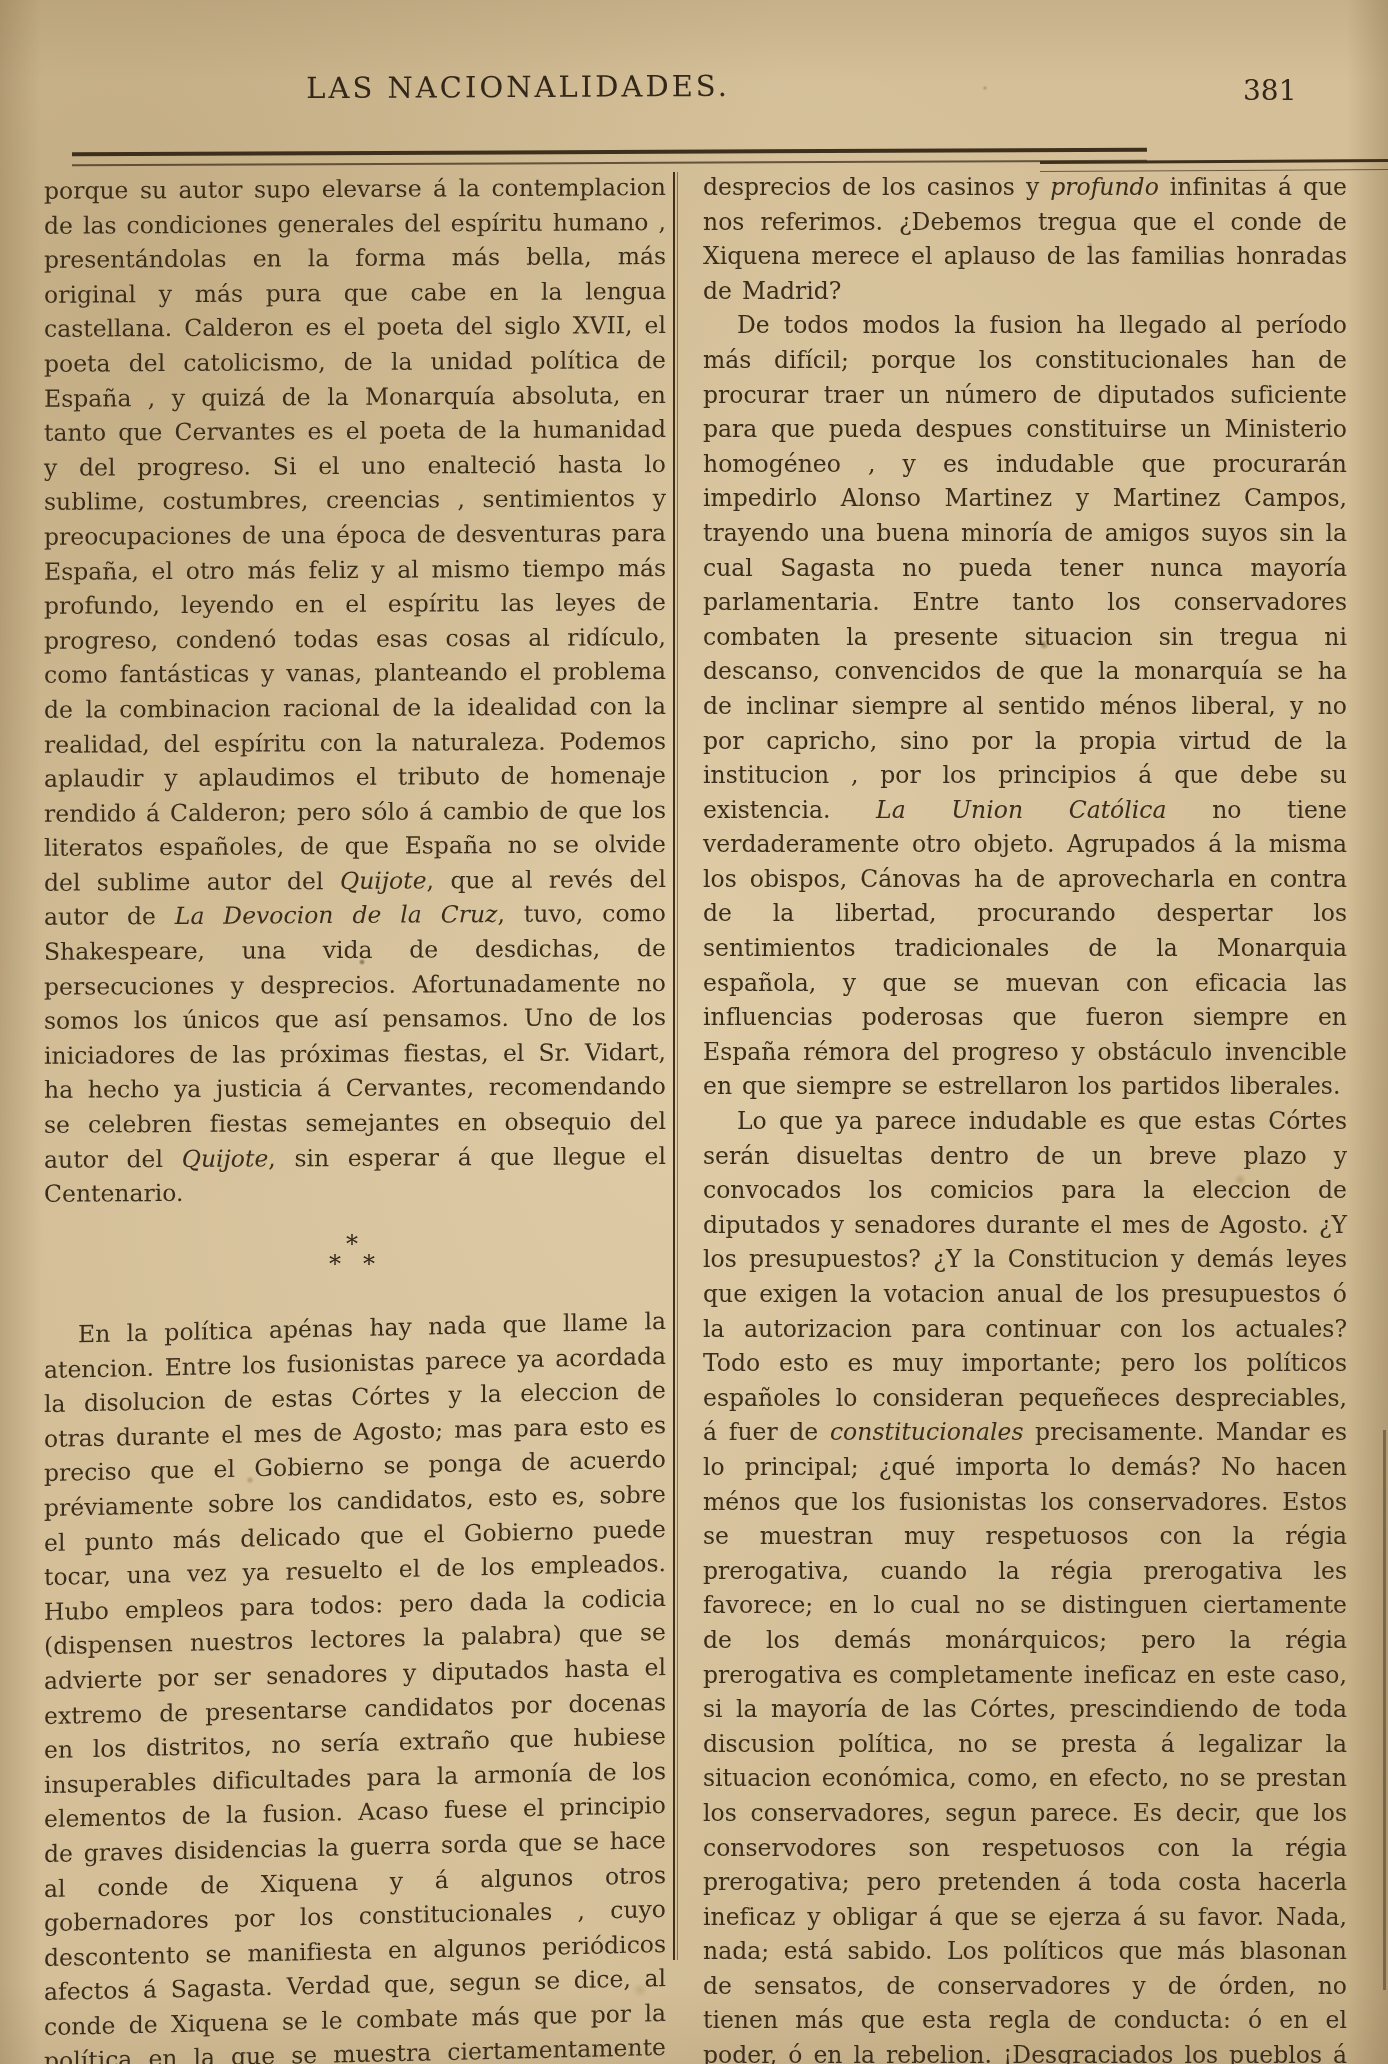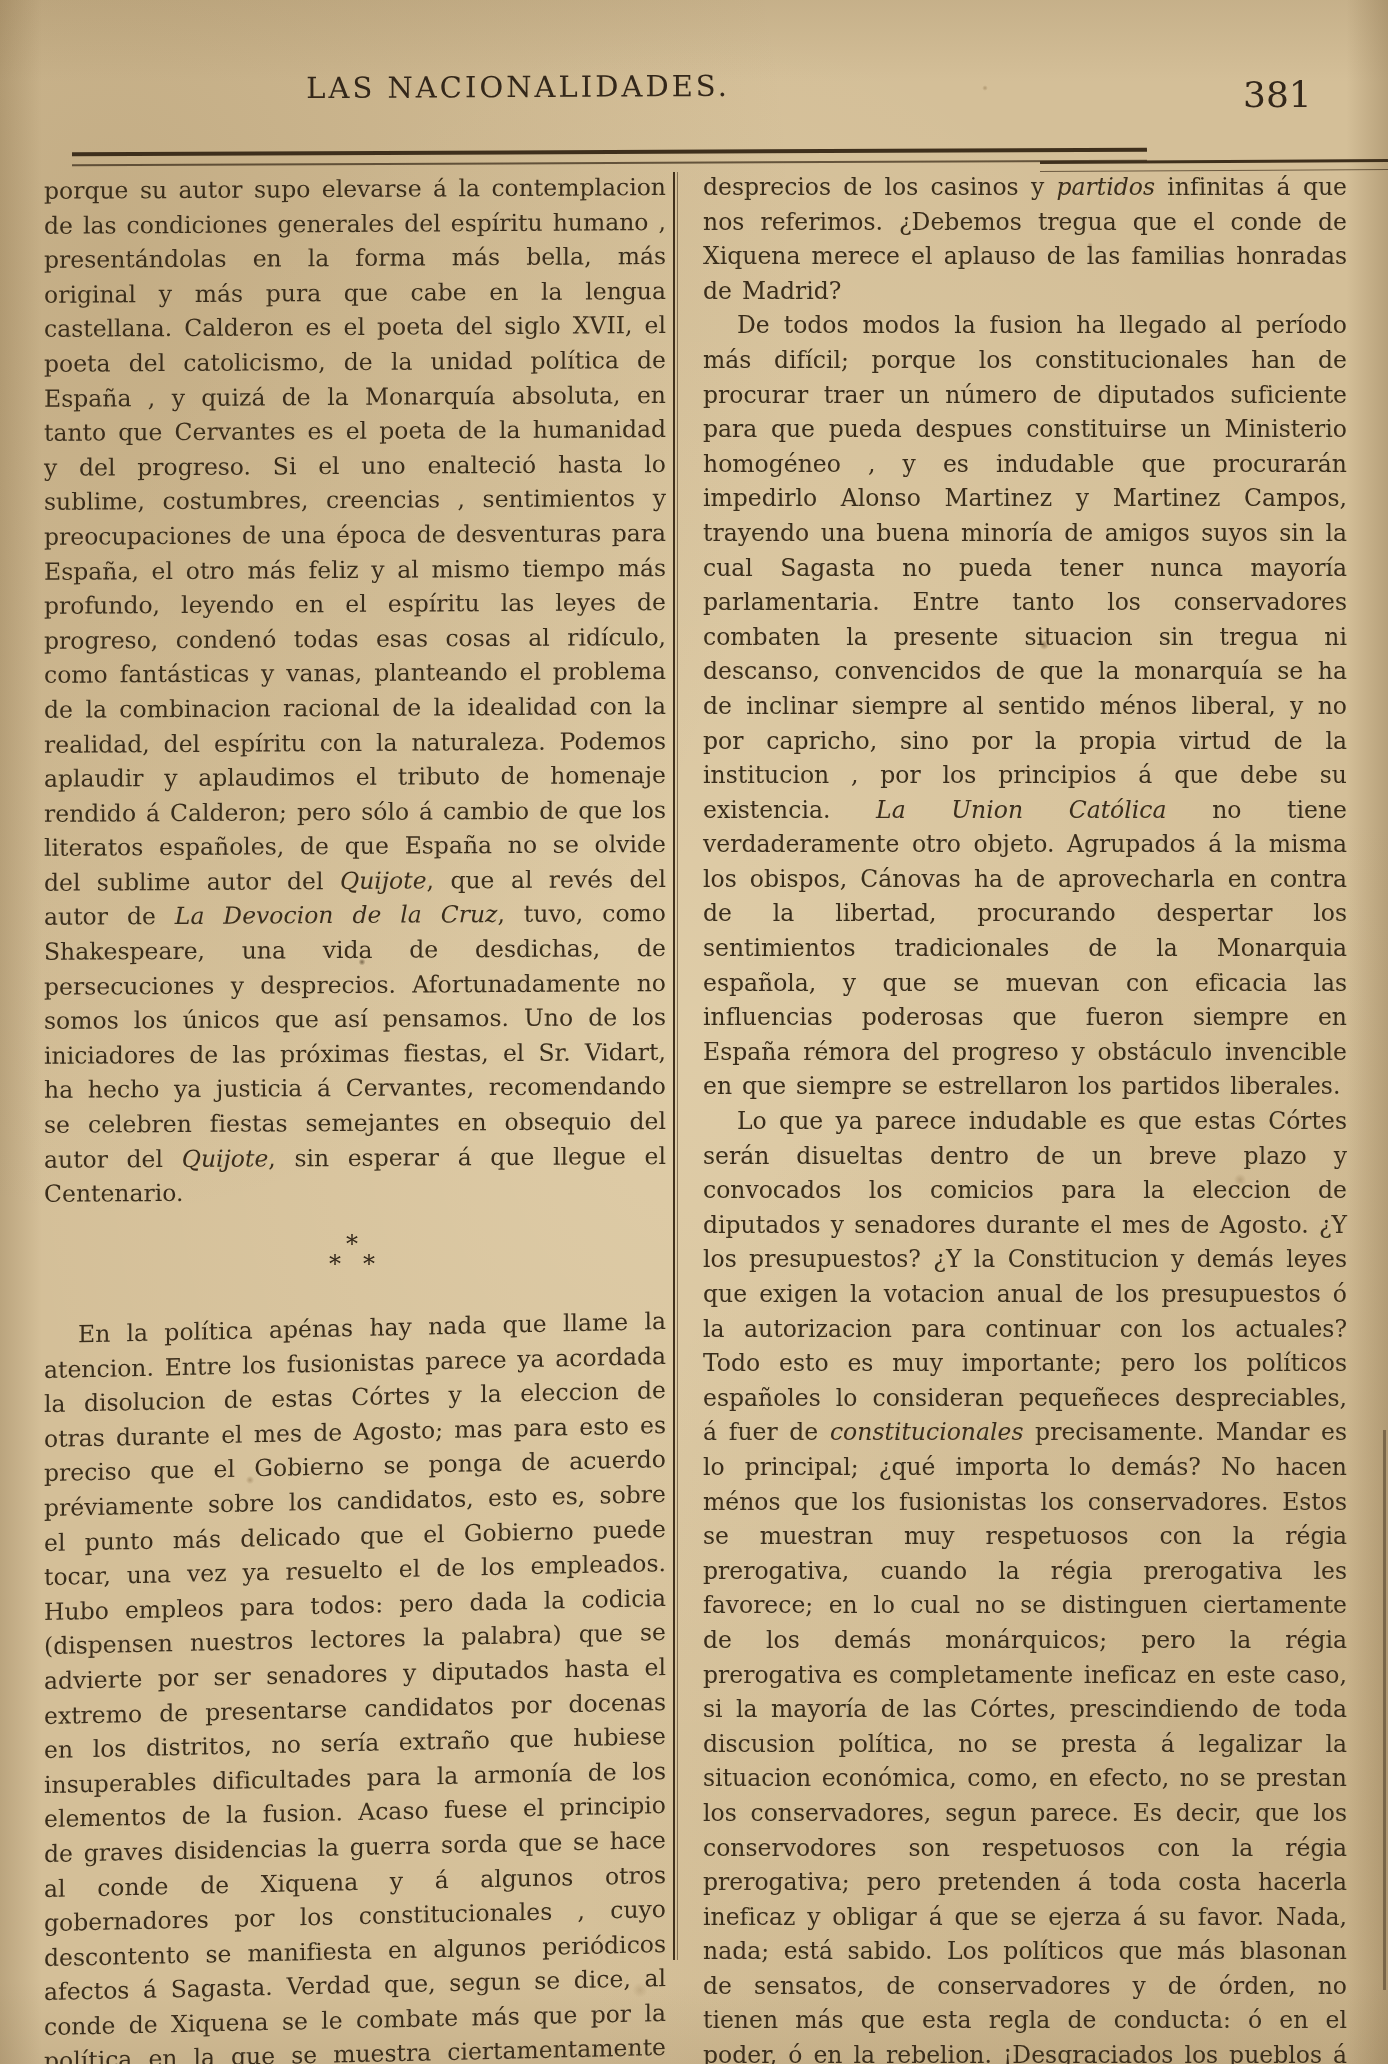--- a/index.html
+++ b/index.html
@@ -18,21 +18,21 @@
       radial-gradient(circle 5px at 362px 962px, rgba(45,30,10,.55), rgba(0,0,0,0) 70%),
       radial-gradient(circle 7px at 1044px 645px, rgba(70,40,10,.45), rgba(0,0,0,0) 70%),
       radial-gradient(circle 4px at 1090px 245px, rgba(90,60,20,.35), rgba(0,0,0,0) 70%),
       radial-gradient(circle 6px at 250px 1480px, rgba(90,60,20,.30), rgba(0,0,0,0) 70%),
       radial-gradient(circle 9px at 1240px 1180px, rgba(90,60,20,.22), rgba(0,0,0,0) 70%),
       radial-gradient(circle 5px at 820px 1705px, rgba(90,60,20,.28), rgba(0,0,0,0) 70%),
       radial-gradient(circle 11px at 640px 1990px, rgba(90,60,20,.14), rgba(0,0,0,0) 70%),
       radial-gradient(circle 4px at 985px 88px, rgba(90,60,20,.30), rgba(0,0,0,0) 70%);}
   .hdr-title{position:absolute;top:70px;left:518px;transform:translateX(-50%) rotate(-.3deg);
       font-size:29px;letter-spacing:3px;color:#33271a;white-space:nowrap;}
-  .hdr-num{position:absolute;top:74px;left:1243px;font-size:36px;color:#33271a;}
+  .hdr-num{position:absolute;top:74px;left:1243px;font-size:28px;color:#33271a;}
   .rule-main{position:absolute;top:150px;left:72px;width:1075px;height:8px;
       border-top:4px solid #3e2f1c;border-bottom:2px solid rgba(62,47,28,.75);
       transform:rotate(-.25deg);}
   .rule-right{position:absolute;top:160px;left:1040px;width:348px;height:7px;
       border-top:3px solid #3e2f1c;border-bottom:1px solid rgba(62,47,28,.7);
       transform:rotate(-.35deg);}
   .vdiv{position:absolute;left:673px;top:172px;width:6px;height:1788px;
       background:linear-gradient(to right,#40301b 0,#40301b 2px,rgba(0,0,0,0) 2px,rgba(0,0,0,0) 4px,rgba(64,48,27,.55) 4px,rgba(64,48,27,.55) 5px,rgba(0,0,0,0) 5px);}
   .edge-right{position:absolute;right:2px;top:1430px;width:3px;height:560px;background:rgba(55,40,22,.45);}
   .col{position:absolute;top:170px;font-size:23.5px;line-height:34.6px;text-align:justify;
@@ -64,18 +64,18 @@
     <p class="para sk1"><span>porque su autor supo elevarse á la contemplacion de las condiciones generales del espíritu humano , presentándolas en la forma más bella, más original y más pura que cabe en la lengua castellana. Calderon es el poeta del siglo XVII, el poeta del catolicismo, de la unidad política de España , y quizá de la Monarquía absoluta, en tanto que Cervantes es el poeta de la humanidad y del progreso. Si el uno enalteció hasta lo sublime, costumbres, creencias , sentimientos y preocupaciones de una época de desventuras para España, el otro más feliz y al mismo tiempo más profundo, leyendo en el espíritu las leyes de progreso, condenó todas esas cosas al ridículo, como fantásticas y vanas, planteando el problema de la combinacion racional de la idealidad con la realidad, del espíritu con la naturaleza. Podemos aplaudir y aplaudimos el tributo de homenaje rendido á Calderon; pero sólo á cambio de que los literatos españoles, de que España no se olvide del sublime autor del </span><i>Quijote</i><span>, que al revés del autor de </span><i>La Devocion de la Cruz</i><span>, tuvo, como Shakespeare, una vida de desdichas, de persecuciones y desprecios. Afortunadamente no somos los únicos que así pensamos. Uno de los iniciadores de las próximas fiestas, el Sr. Vidart, ha hecho ya justicia á Cervantes, recomendando se celebren fiestas semejantes en obsequio del autor del </span><i>Quijote</i><span>, sin esperar á que llegue el Centenario.</span></p>
     <div class="ast">
       <div>*</div>
       <div>* *</div>
     </div>
     <p class="para indent sk2"><span>En la política apénas hay nada que llame la atencion. Entre los fusionistas parece ya acordada la disolucion de estas Córtes y la eleccion de otras durante el mes de Agosto; mas para esto es preciso que el Gobierno se ponga de acuerdo préviamente sobre los candidatos, esto es, sobre el punto más delicado que el Gobierno puede tocar, una vez ya resuelto el de los empleados. Hubo empleos para todos: pero dada la codicia (dispensen nuestros lectores la palabra) que se advierte por ser senadores y diputados hasta el extremo de presentarse candidatos por docenas en los distritos, no sería extraño que hubiese insuperables dificultades para la armonía de los elementos de la fusion. Acaso fuese el principio de graves disidencias la guerra sorda que se hace al conde de Xiquena y á algunos otros gobernadores por los constitucionales , cuyo descontento se manifiesta en algunos periódicos afectos á Sagasta. Verdad que, segun se dice, al conde de Xiquena se le combate más que por la política en la que se muestra ciertamentamente tan liberal como el primero de la fusion , por la energía plausible con que persigue el juego, vicio ruinoso que constituye el único oficio de seis ú ocho mil</span></p>
 
   </div>
 
   <div class="col col-right">
-    <p class="para"><span>desprecios de los casinos y </span><i>partidos</i><span> infinitas á que nos referimos. ¿Debemos tregua que el conde de Xiquena merece el aplauso de las familias honradas de Madrid?</span></p>
+    <p class="para"><span>desprecios de los casinos y </span><i>profundo</i><span> infinitas á que nos referimos. ¿Debemos tregua que el conde de Xiquena merece el aplauso de las familias honradas de Madrid?</span></p>
     <p class="para indent"><span>De todos modos la fusion ha llegado al período más difícil; porque los constitucionales han de procurar traer un número de diputados suficiente para que pueda despues constituirse un Ministerio homogéneo , y es indudable que procurarán impedirlo Alonso Martinez y Martinez Campos, trayendo una buena minoría de amigos suyos sin la cual Sagasta no pueda tener nunca mayoría parlamentaria. Entre tanto los conservadores combaten la presente situacion sin tregua ni descanso, convencidos de que la monarquía se ha de inclinar siempre al sentido ménos liberal, y no por capricho, sino por la propia virtud de la institucion , por los principios á que debe su existencia. </span><i>La Union Católica</i><span> no tiene verdaderamente otro objeto. Agrupados á la misma los obispos, Cánovas ha de aprovecharla en contra de la libertad, procurando despertar los sentimientos tradicionales de la Monarquia española, y que se muevan con eficacia las influencias poderosas que fueron siempre en España rémora del progreso y obstáculo invencible en que siempre se estrellaron los partidos liberales.</span></p>
     <p class="para indent"><span>Lo que ya parece indudable es que estas Córtes serán disueltas dentro de un breve plazo y convocados los comicios para la eleccion de diputados y senadores durante el mes de Agosto. ¿Y los presupuestos? ¿Y la Constitucion y demás leyes que exigen la votacion anual de los presupuestos ó la autorizacion para continuar con los actuales? Todo esto es muy importante; pero los políticos españoles lo consideran pequeñeces despreciables, á fuer de </span><i>constitucionales</i><span> precisamente. Mandar es lo principal; ¿qué importa lo demás? No hacen ménos que los fusionistas los conservadores. Estos se muestran muy respetuosos con la régia prerogativa, cuando la régia prerogativa les favorece; en lo cual no se distinguen ciertamente de los demás monárquicos; pero la régia prerogativa es completamente ineficaz en este caso, si la mayoría de las Córtes, prescindiendo de toda discusion política, no se presta á legalizar la situacion económica, como, en efecto, no se prestan los conservadores, segun parece. Es decir, que los conservodores son respetuosos con la régia prerogativa; pero pretenden á toda costa hacerla ineficaz y obligar á que se ejerza á su favor. Nada, nada; está sabido. Los políticos que más blasonan de sensatos, de conservadores y de órden, no tienen más que esta regla de conducta: ó en el poder, ó en la rebelion. ¡Desgraciados los pueblos á quienes se engaña de un modo tan miserable!</span></p>
 
   </div>
 </div>
 
 </body></html>

